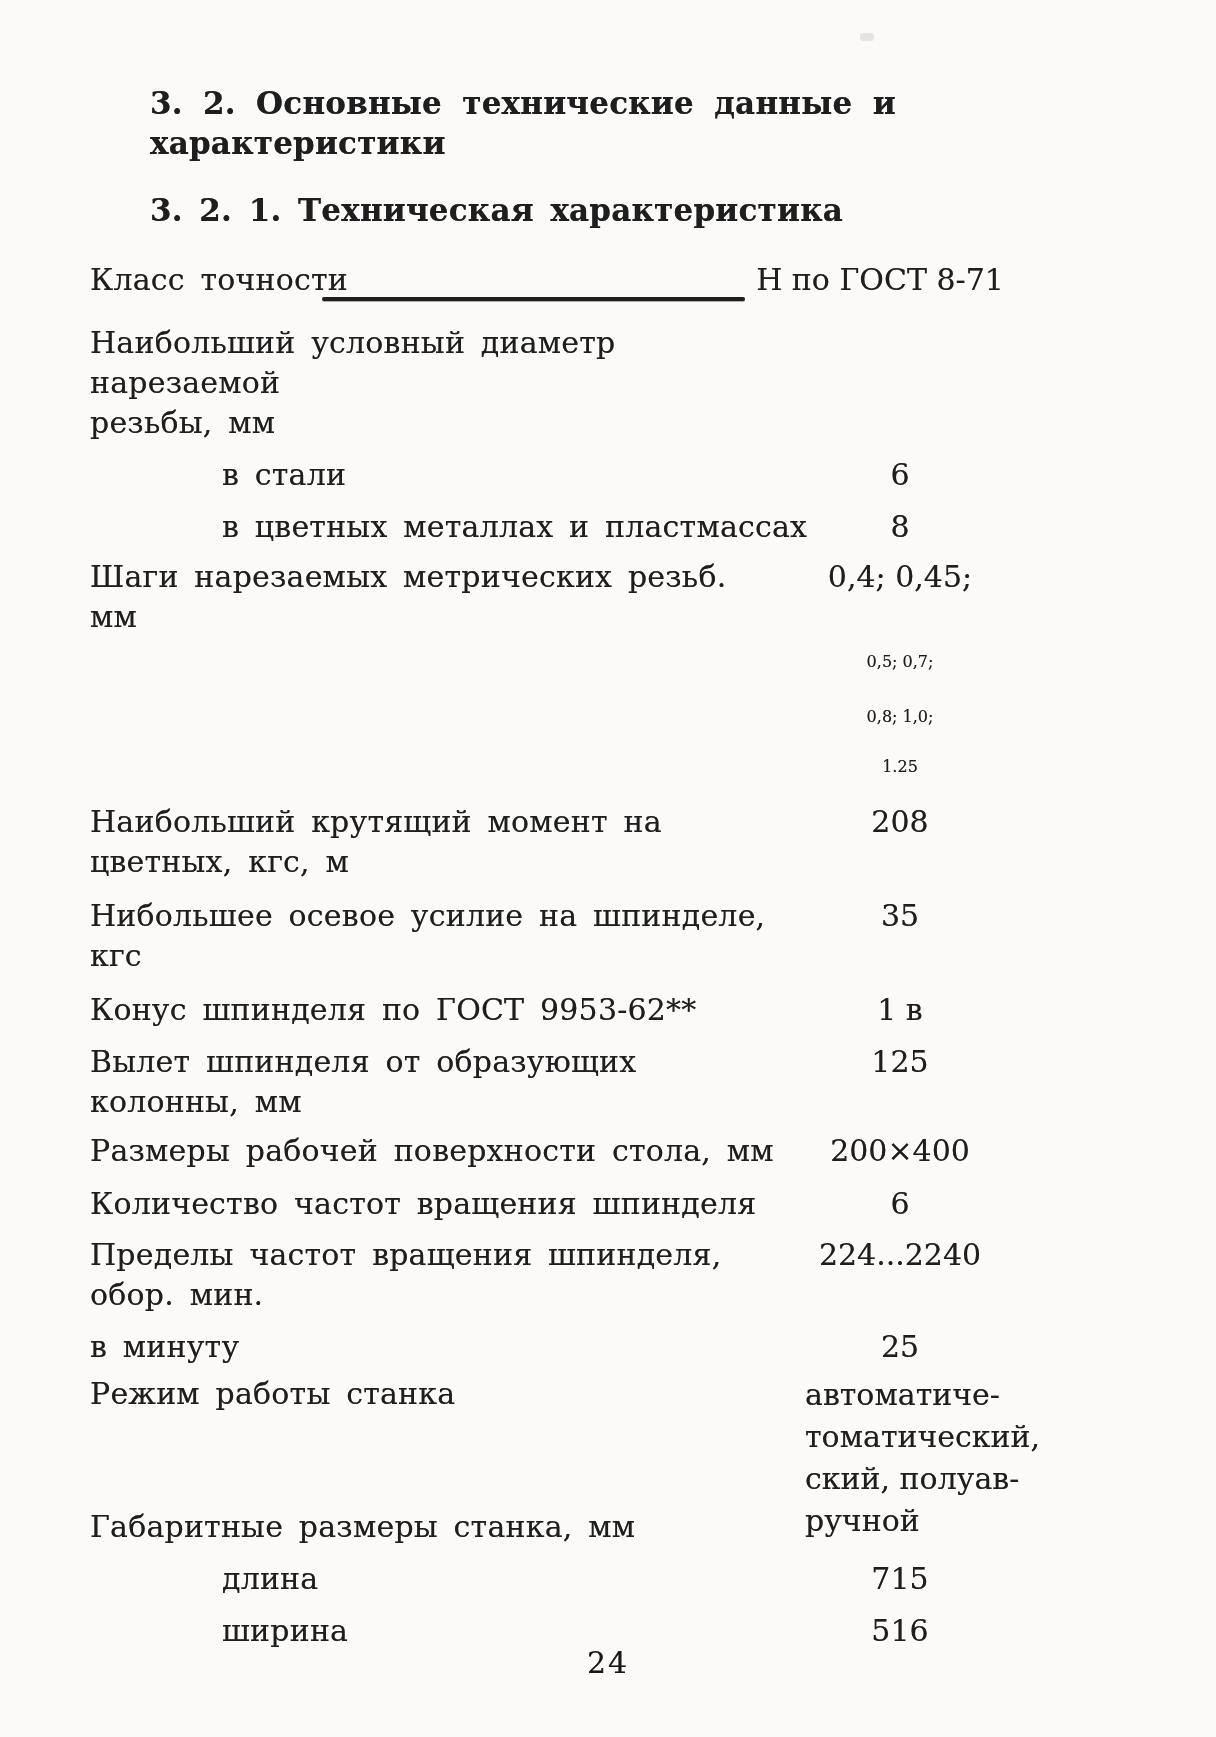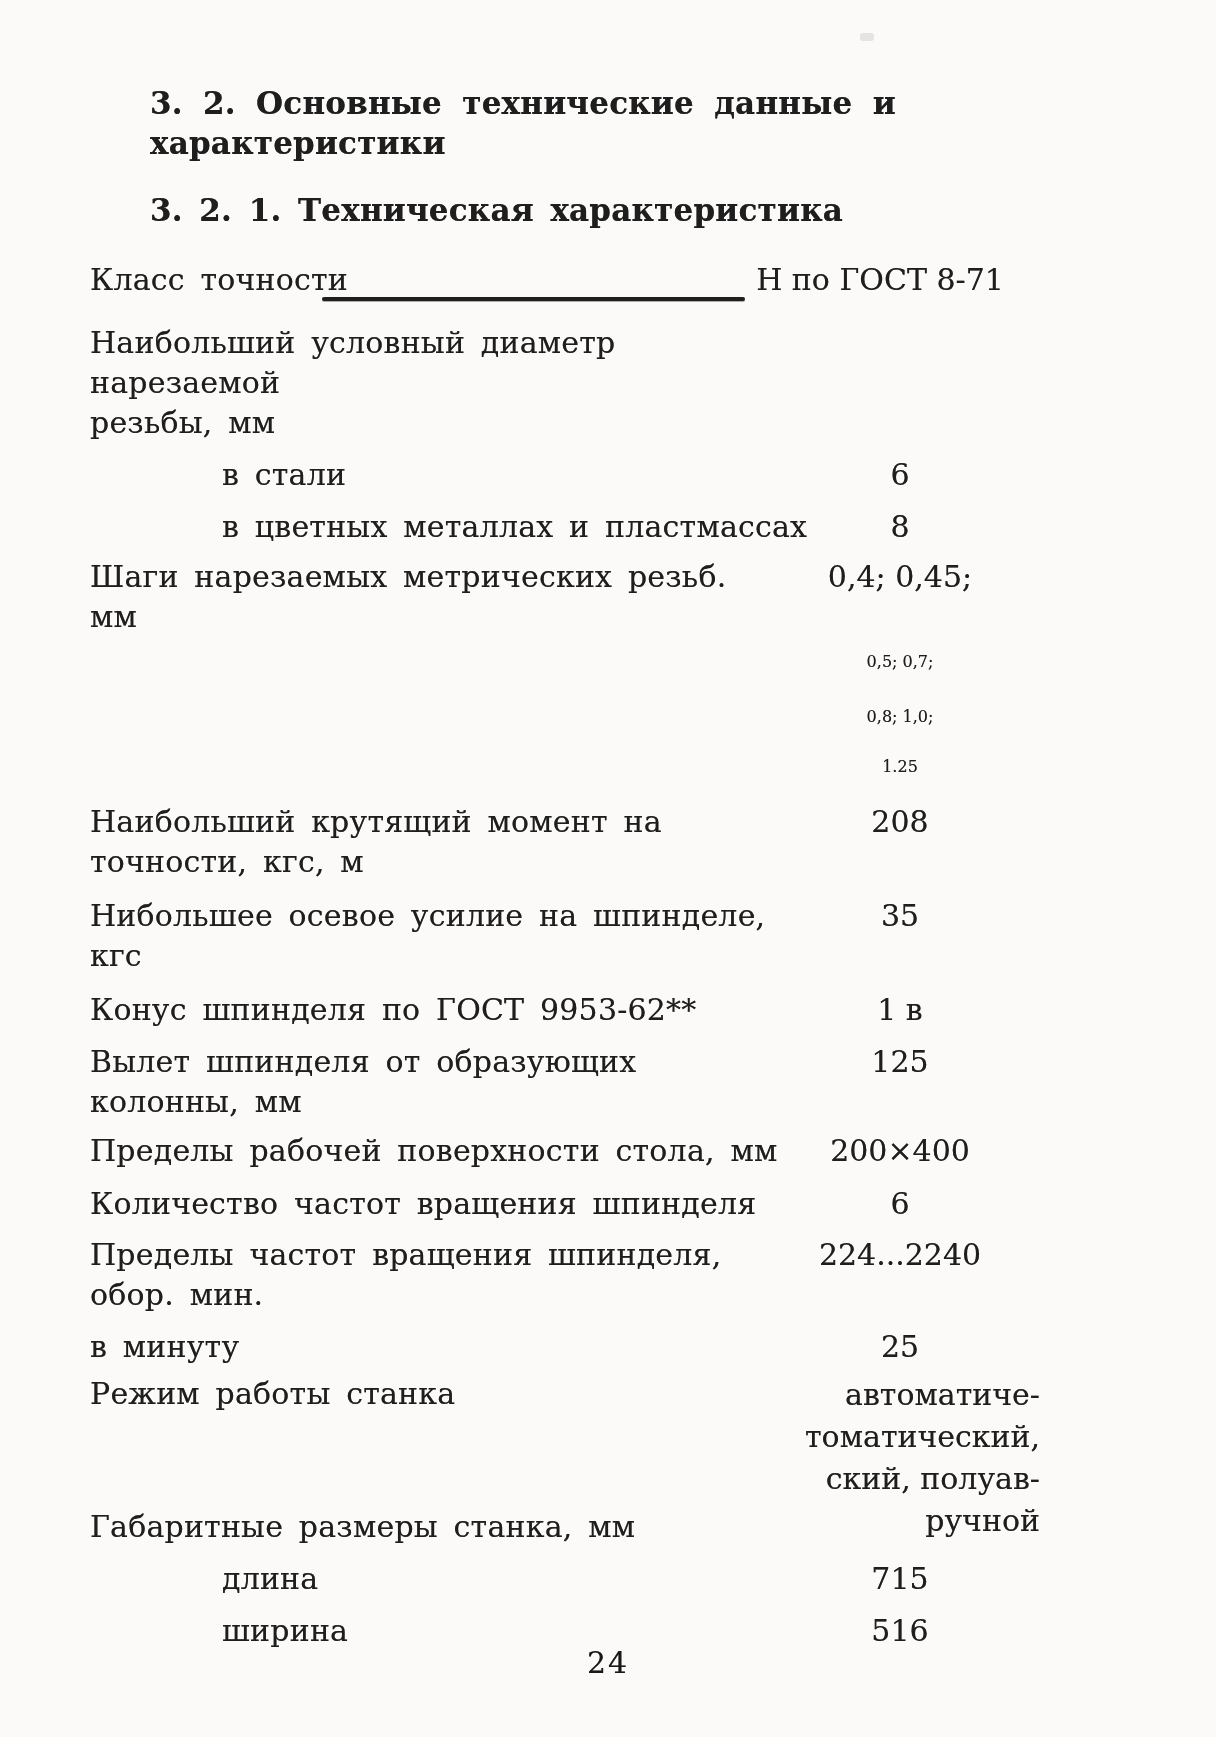--- a/index.html
+++ b/index.html
@@ -34,21 +34,21 @@
     text-align:center;white-space:nowrap;
     text-shadow:0 0 0.5px rgba(20,20,20,0.55);
   }
   .v-bottom{top:auto;bottom:0;}
   .value-gost{left:655px;width:270px;}
   .value-block{
     position:absolute;left:715px;top:0;width:235px;
     line-height:42px;text-align:left;
     text-shadow:0 0 0.5px rgba(20,20,20,0.55);
   }
-  .value-block span{display:block;text-align:right;}
+  .value-block span{display:block;}
   .rule{
     position:absolute;left:232px;top:37px;width:423px;height:4px;
     background:#1f1f1f;border-radius:2px;
     box-shadow:0 1px 0 rgba(30,30,30,0.35);
   }
   .cont-row{position:relative;height:40px;}
   .footer{
     position:absolute;left:0;top:1645px;width:100%;
     text-align:center;font-size:30px;letter-spacing:2px;
     color:#000000;opacity:0.9;
@@ -106,41 +106,41 @@
       <span class="value">0,5; 0,7;</span>
     </div>
     <div class="cont-row m15b">
       <span class="value">0,8; 1,0;</span>
     </div>
     <div class="cont-row m10">
       <span class="value">1.25</span>
     </div>
 
     <div class="row m5">
-      <span class="label">Наибольший крутящий момент на точности, кгс, м</span>
+      <span class="label">Наибольший крутящий момент на цветных, кгс, м</span>
       <span class="value">208</span>
     </div>
 
     <div class="row m14">
       <span class="label">Нибольшее осевое усилие на шпинделе, кгс</span>
       <span class="value">35</span>
     </div>
 
     <div class="row m14">
       <span class="label">Конус шпинделя по ГОСТ 9953-62**</span>
       <span class="value">1 в</span>
     </div>
 
     <div class="row m12">
       <span class="label">Вылет шпинделя от образующих колонны, мм</span>
       <span class="value">125</span>
     </div>
 
     <div class="row m9">
-      <span class="label">Пределы рабочей поверхности стола, мм</span>
+      <span class="label">Размеры рабочей поверхности стола, мм</span>
       <span class="value">200×400</span>
     </div>
 
     <div class="row m13">
       <span class="label">Количество частот вращения шпинделя</span>
       <span class="value">6</span>
     </div>
 
     <div class="row label-wide m11">
       <span class="label">Пределы частот вращения шпинделя, обор. мин.</span>

